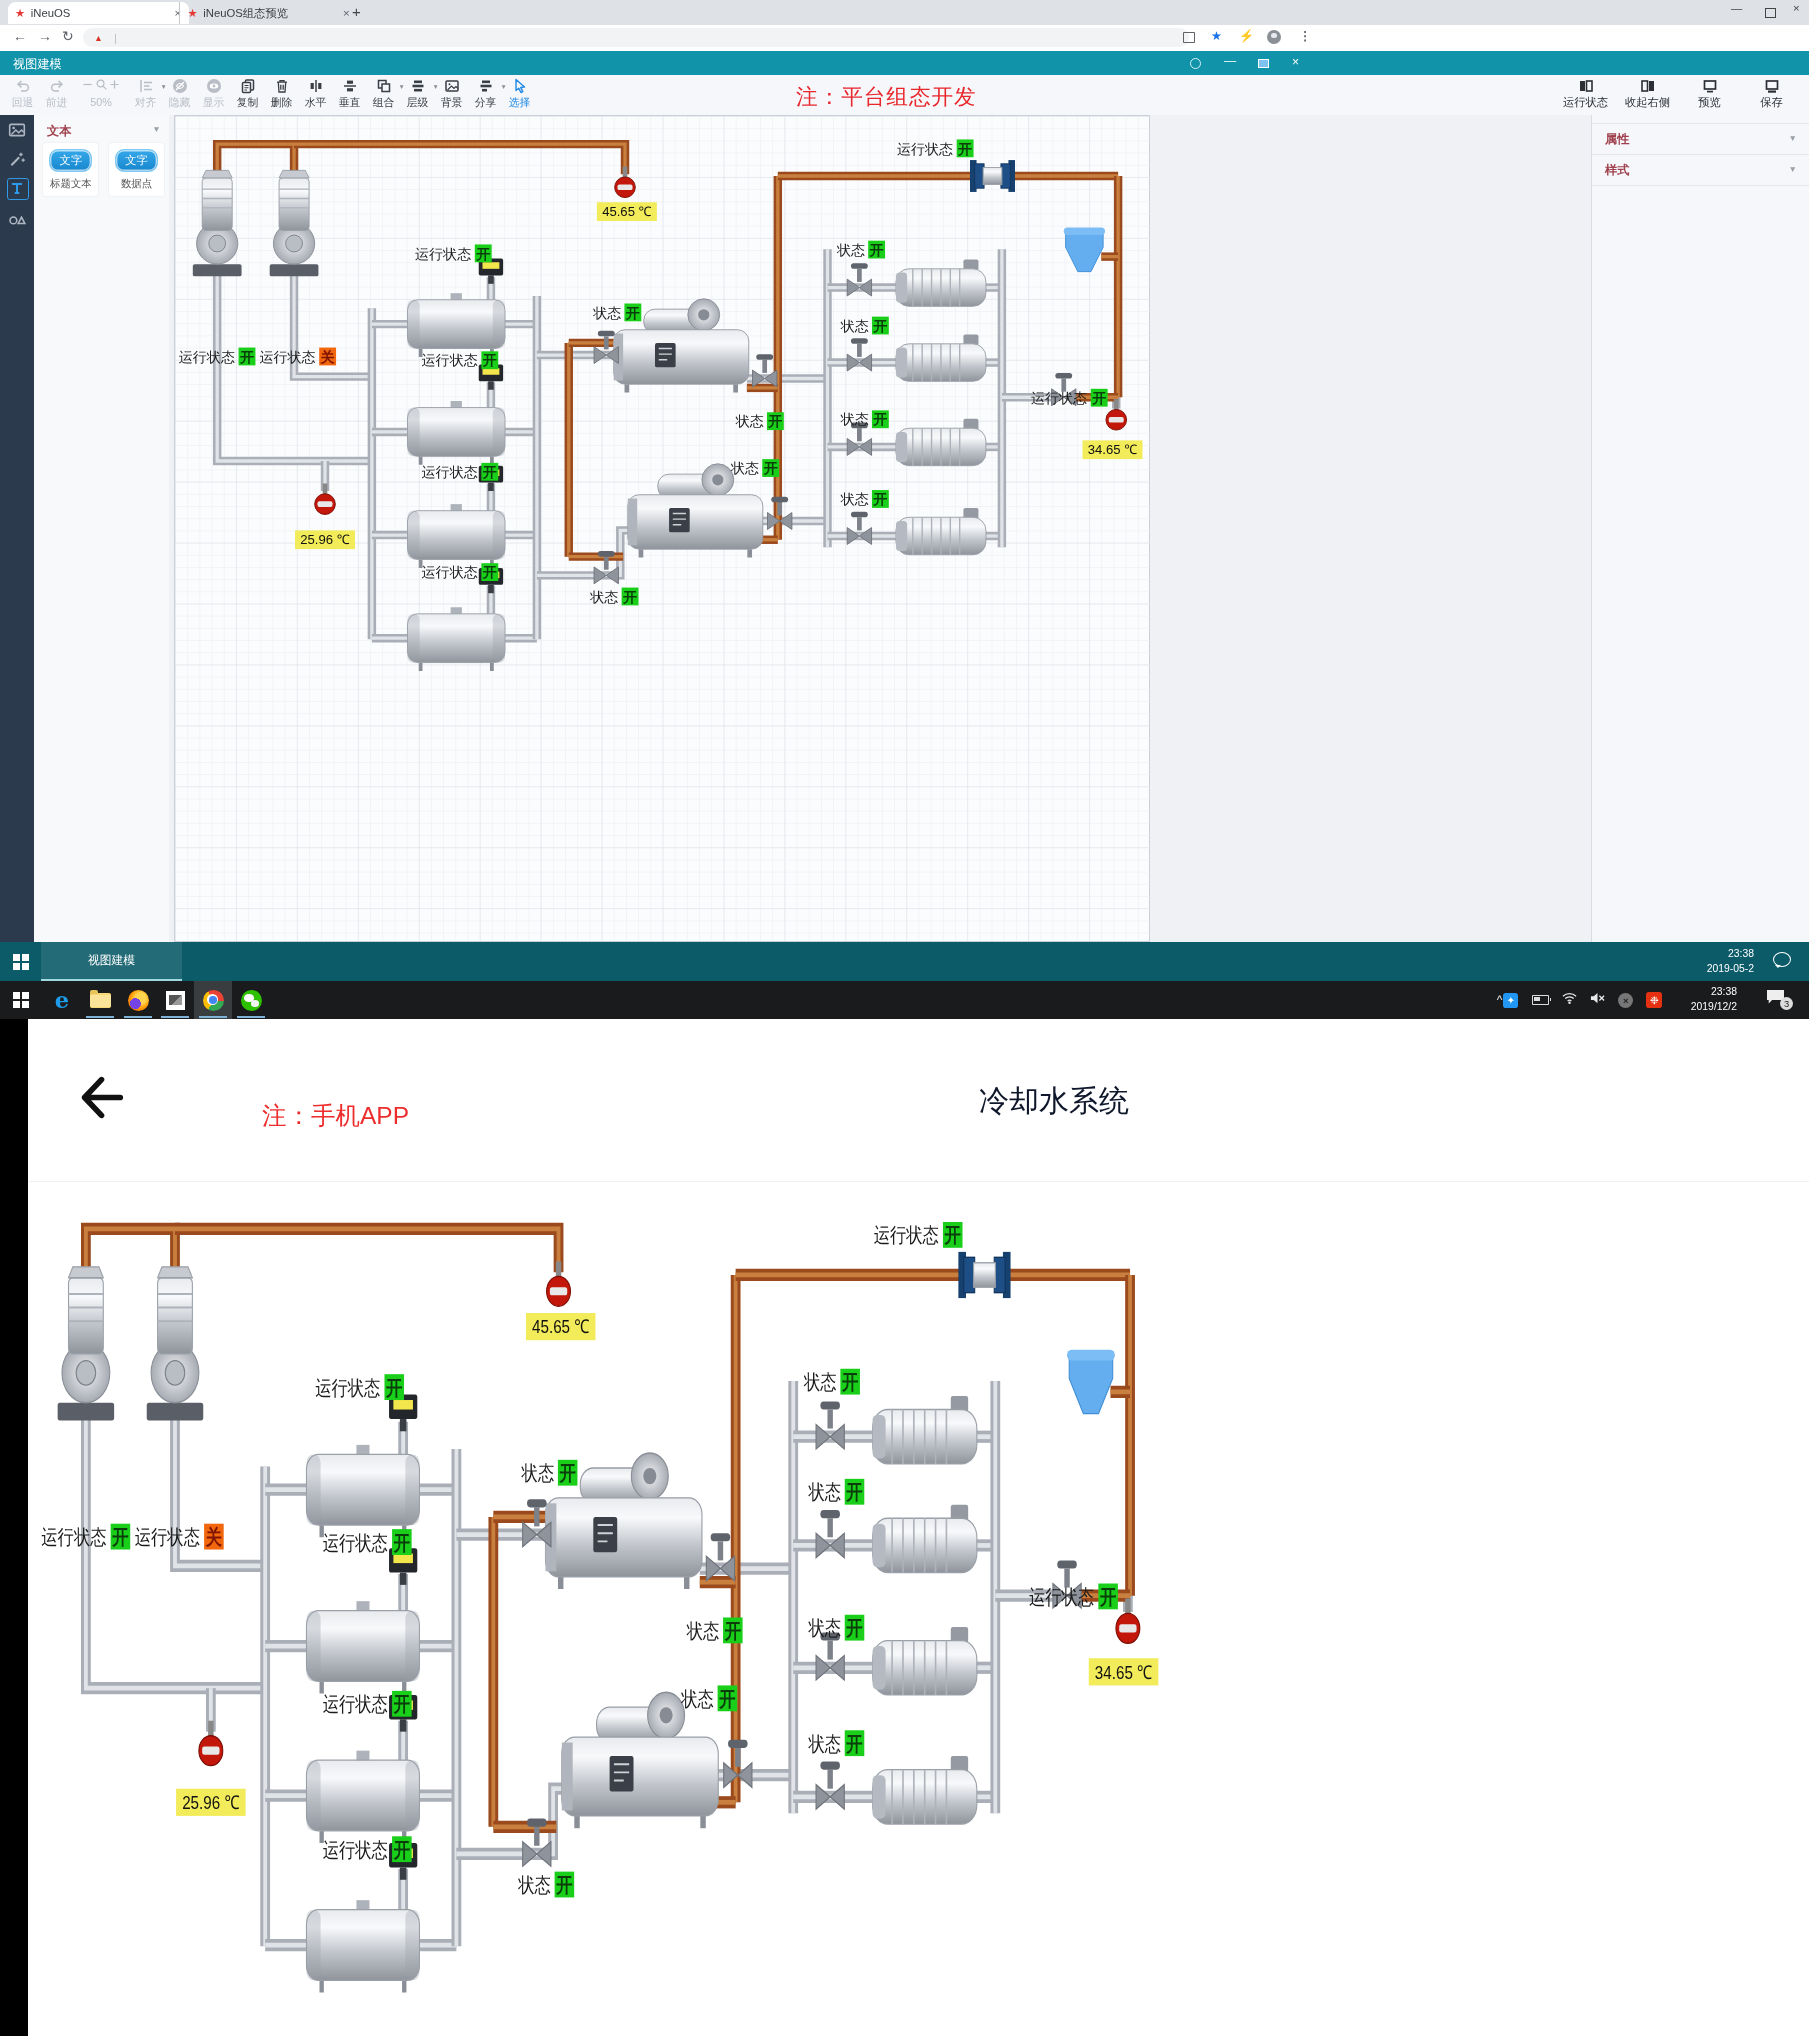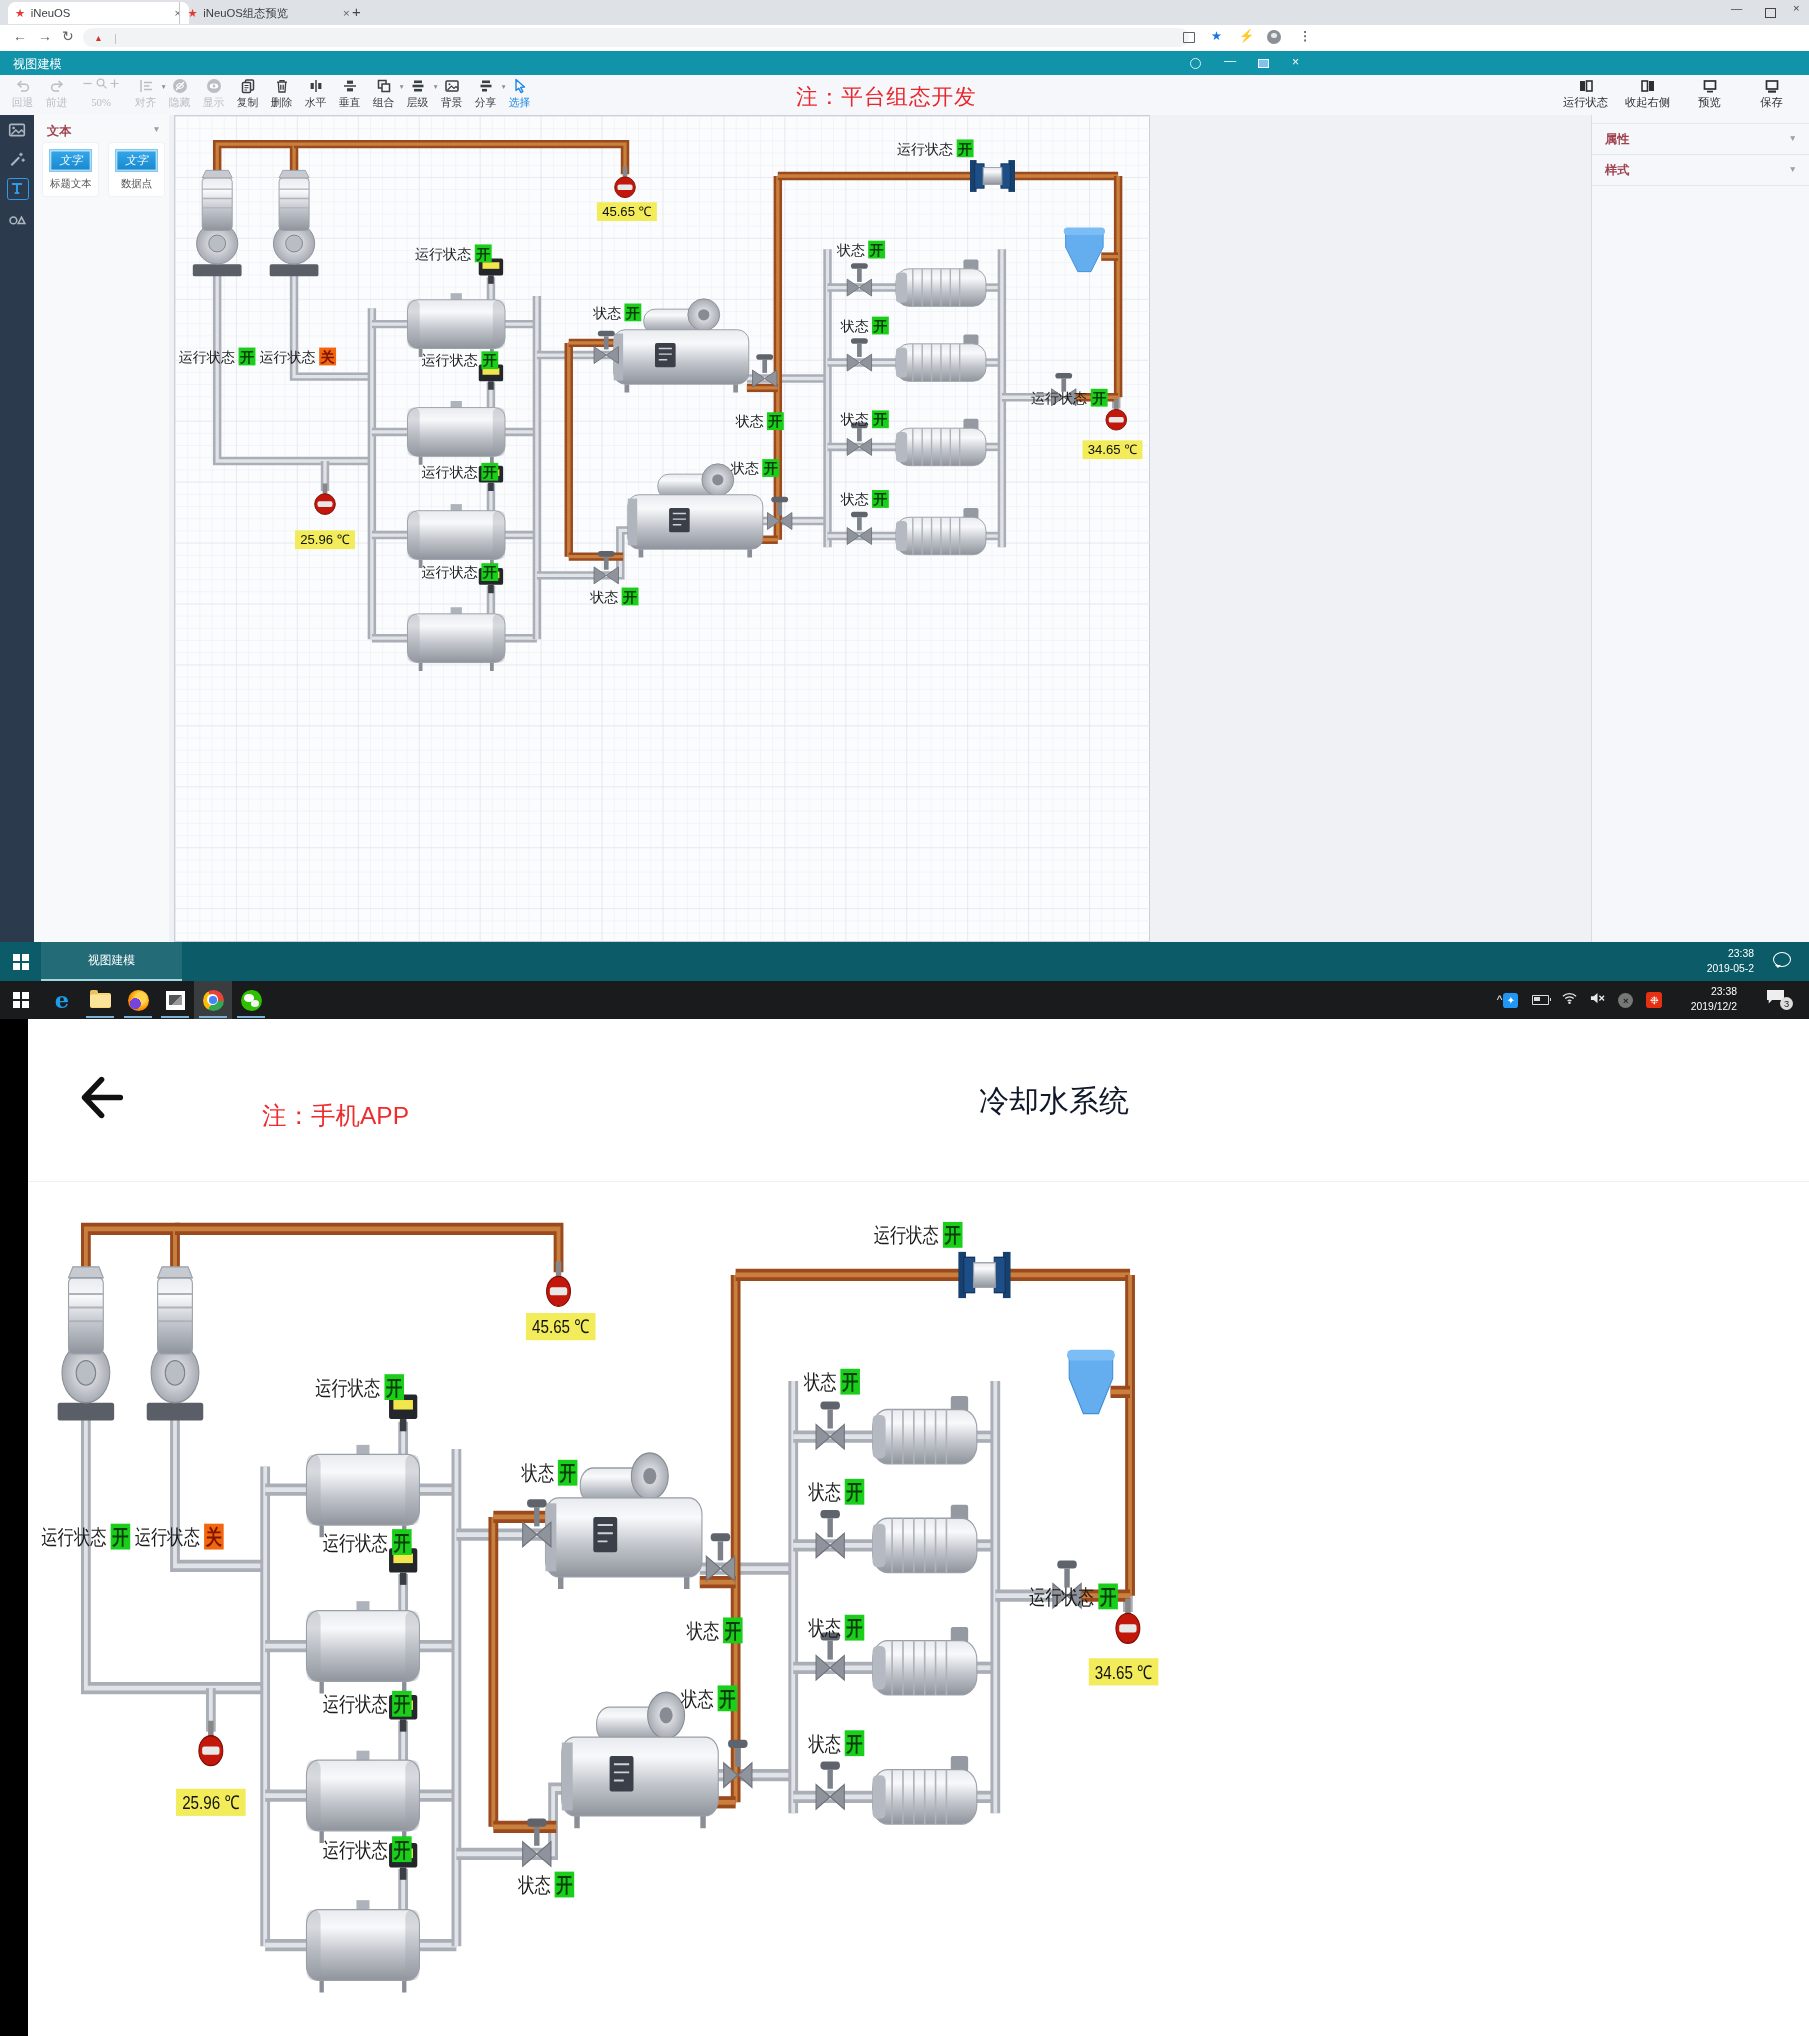--- a/index.html
+++ b/index.html
@@ -30,21 +30,21 @@
   #tealbar{position:absolute;left:0;top:51px;width:1810px;height:24.5px;background:#1193A9;color:#fff;}
   #tealbar .title{position:absolute;left:13px;top:4.7px;font-size:12.2px;}
   .tb-ring{position:absolute;left:1190px;top:6.6px;width:9.4px;height:9.4px;border:1.9px solid #D8F1F6;border-radius:50%;}
   .tb-min{position:absolute;left:1224px;top:2.8px;font-size:12.2px;color:#eaf7fa;}
   .tb-rest{position:absolute;left:1258px;top:7.5px;width:8.5px;height:7.5px;border:1.4px solid #fff;background:#7EC3F0;}
   .tb-x{position:absolute;left:1292px;top:3.8px;font-size:12.2px;color:#fff;}
   
   #toolbar{position:absolute;left:0;top:75px;width:1810px;height:40px;background:#F5F7FA;border-bottom:0.9px solid #D9DDE3;}
   #toolbar-items{position:absolute;left:5.6px;top:1.9px;display:flex;}
   .tb-item{position:relative;width:34px;height:36px;display:flex;flex-direction:column;align-items:center;color:#3a3f45;}
-  .tb-item.wide{width:55px;font-family:Liberation Serif, serif;}
+  .tb-item.wide{width:55px;}
   .tb-item.dim{color:#B9BEC6;}
   .tb-item.active{color:#1E88E5;}
   .tb-icon{height:18px;display:flex;align-items:center;}
   .tb-icon svg{width:16px;height:16px;}
   .zgrp{height:18px;display:flex;align-items:center;gap:0.9px;}
   .zgrp svg{width:13px;height:13px;}
   .tb-label{font-size:10.8px;line-height:14px;white-space:nowrap;}
   .tb-caret{position:absolute;right:-2.8px;top:5.6px;font-size:7.5px;color:#8a9097;}
   #tb-annotation{position:absolute;left:796px;top:6.6px;font-size:21.7px;color:#E8262C;letter-spacing:0.9px;}
   #toolbar-right{position:absolute;right:7.5px;top:1.9px;display:flex;}
@@ -54,21 +54,21 @@
   #workspace{position:absolute;left:0;top:115px;width:1570px;height:827px;}
   #iconstrip{position:absolute;left:0;top:0;width:34px;height:827px;background:#2B3B4D;}
   .strip-ic{position:relative;width:34px;height:29px;display:flex;align-items:center;justify-content:center;color:#AEB6C2;}
   .strip-ic svg{width:18px;height:18px;}
   .strip-ic.sel{color:#2F9BE8;}
   .strip-ic.sel .selbox{position:absolute;left:6.6px;top:4.7px;width:20px;height:20px;border:1.5px solid #2F9BE8;border-radius:2.8px;}
   #leftpanel{position:absolute;left:34px;top:0;width:136px;height:827px;background:#F7F9FB;border-right:0.9px solid #E1E4E9;}
   .lp-head{position:absolute;left:13px;top:7.5px;font-size:12.2px;font-weight:bold;color:#A0424E;}
   .lp-caret{position:absolute;right:9.4px;top:9.4px;font-size:8.5px;color:#9aa0a8;}
   .lp-card{position:absolute;top:28px;width:55px;height:53px;background:#fff;border-radius:2.8px;box-shadow:0 0 1.9px rgba(0,0,0,.12);display:flex;flex-direction:column;align-items:center;}
-  .lp-btn{margin-top:5.6px;width:41px;height:21.7px;background:linear-gradient(#35A8EA,#1787CE);border:0.9px solid #7FCBF7;box-shadow:inset 0 0 0 1.4px rgba(255,255,255,.65);color:#fff;font-size:11.3px;display:flex;align-items:center;justify-content:center;border-radius:0;font-style:italic;}
+  .lp-btn{margin-top:5.6px;width:41px;height:21.7px;background:linear-gradient(#35A8EA,#1787CE);border:0.9px solid #7FCBF7;box-shadow:inset 0 0 0 1.4px rgba(255,255,255,.65);color:#fff;font-size:11.3px;display:flex;align-items:center;justify-content:center;border-radius:9px;}
   .lp-cap{margin-top:4.7px;font-size:10.4px;color:#555;}
   #canvas{position:absolute;left:169px;top:0;width:1422px;height:827px;background:#EFF1F5;overflow:hidden;}
   #page{position:absolute;left:4.7px;top:0;width:976px;height:827px;background:#FBFCFE;border:0.9px solid #CBCFD7;box-sizing:border-box;}
   #page svg{display:block;}
   #rightpanel{position:absolute;left:1591px;top:0;width:218px;height:827px;background:#F5F7FA;border-left:0.9px solid #D9DDE3;}
   .rp-row{position:relative;height:30px;border-bottom:0.9px solid #E3E6EB;}
   .rp-row:first-child{border-top:0.9px solid #E3E6EB;margin-top:7.5px;font-family:Liberation Serif, serif;}
   .rp-label{position:absolute;left:13px;top:7.5px;font-size:12.2px;font-weight:bold;color:#A0424E;}
   .rp-caret{position:absolute;right:13px;top:9.4px;font-size:8.5px;color:#9aa0a8;}
   

